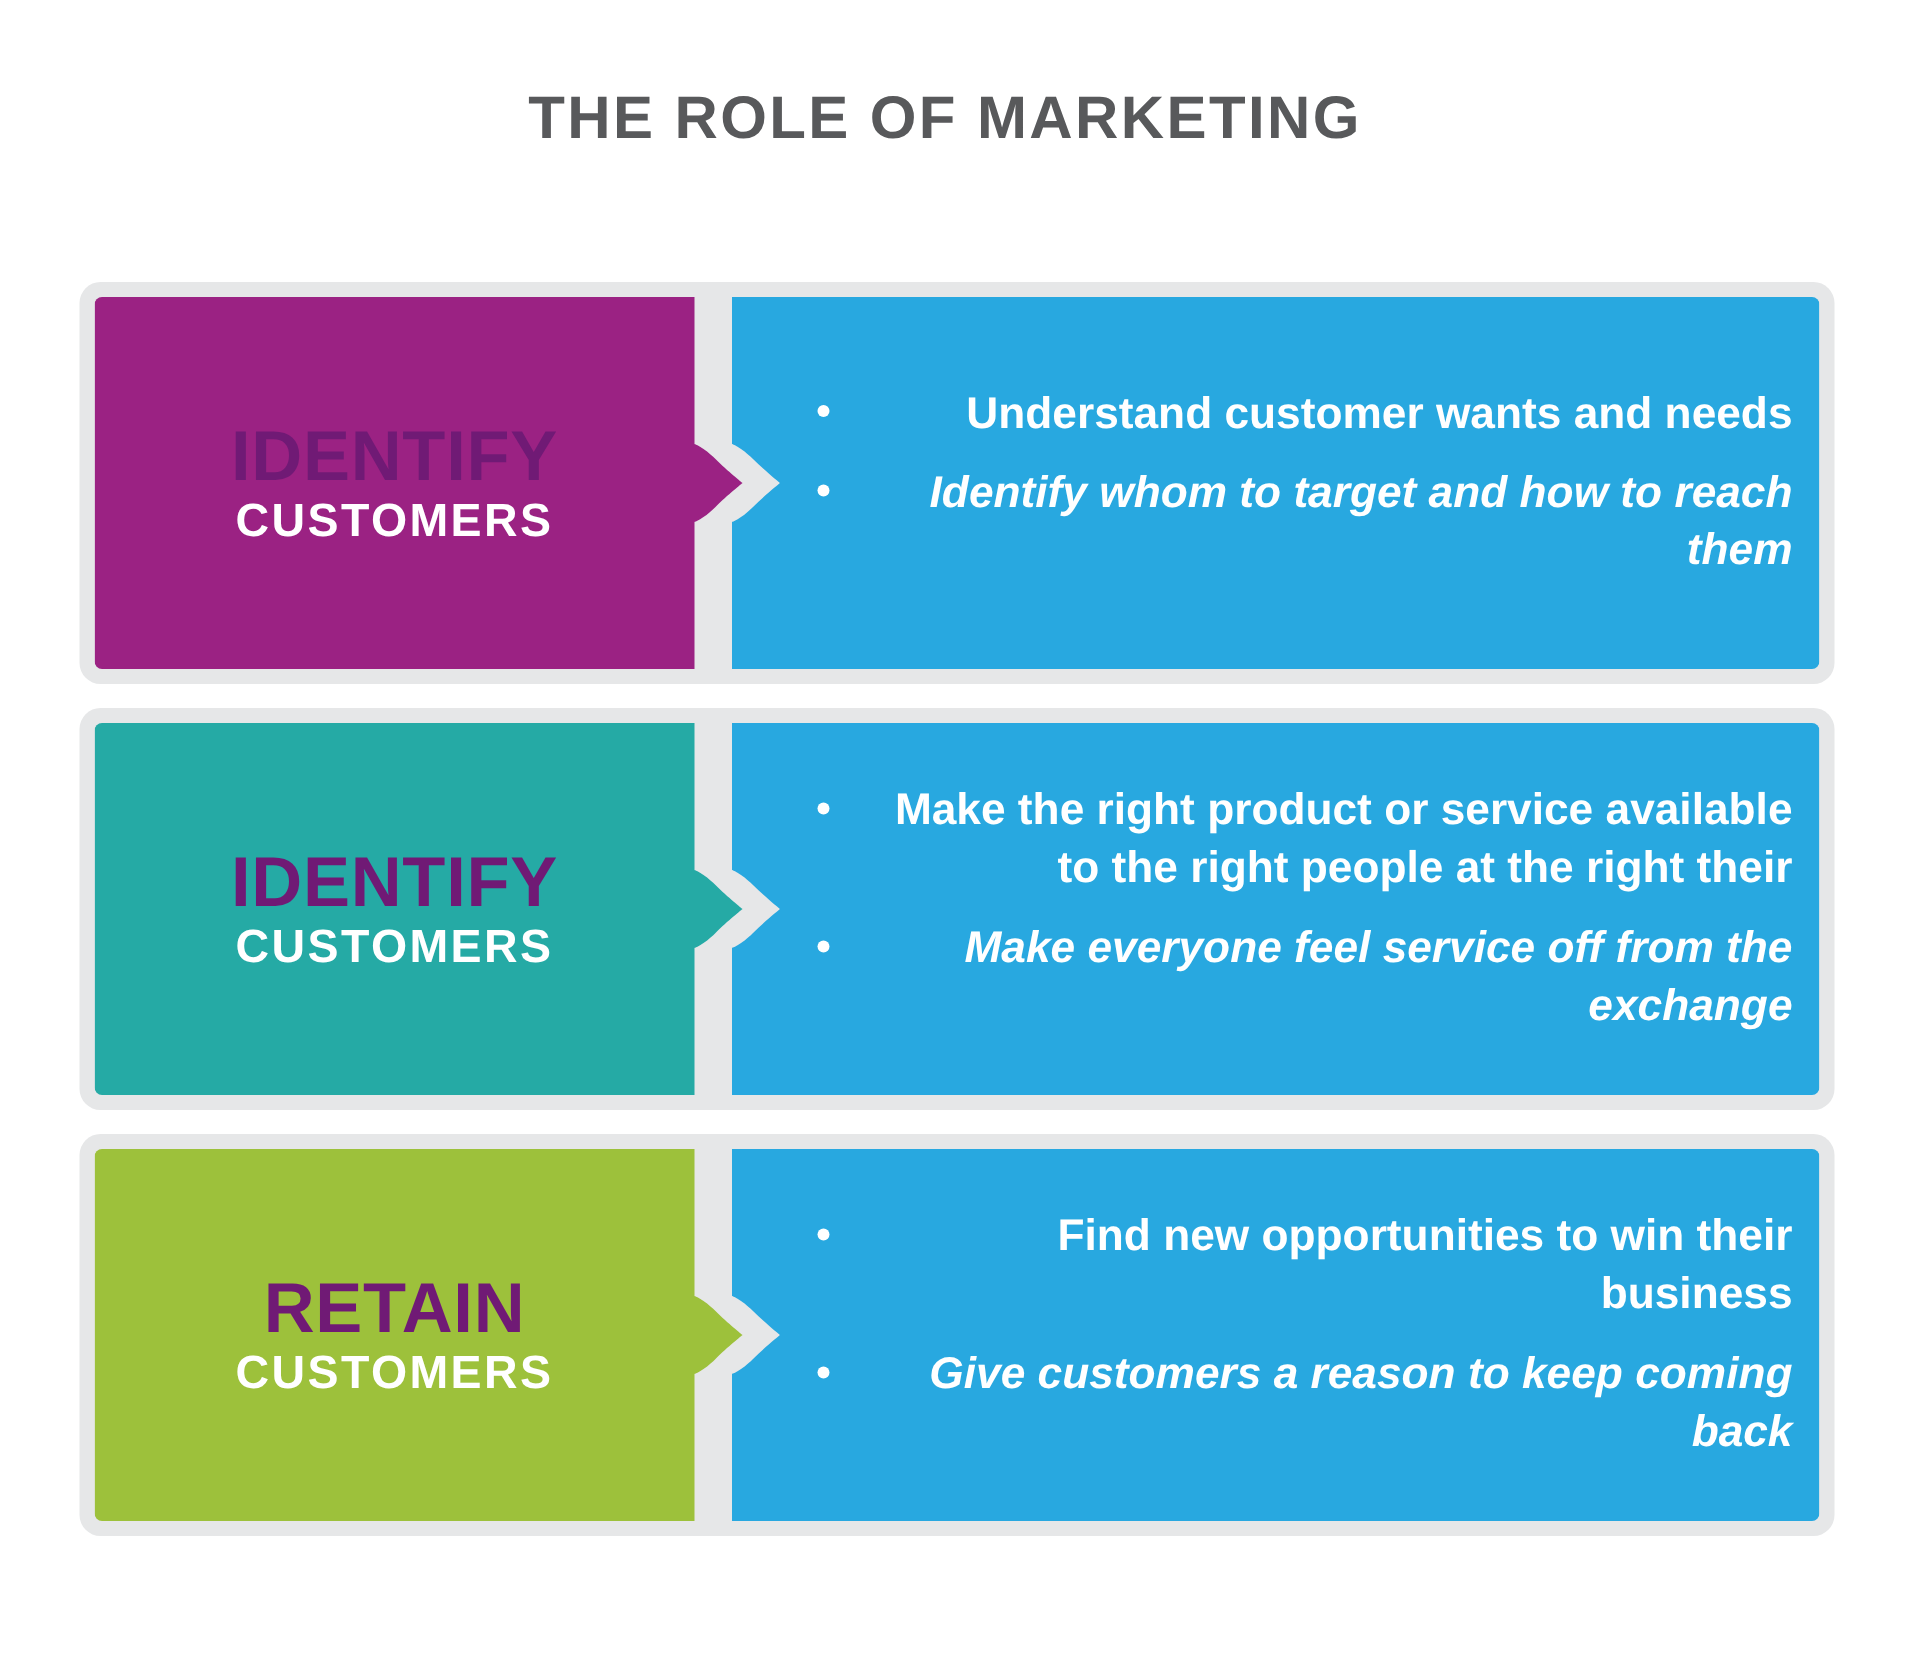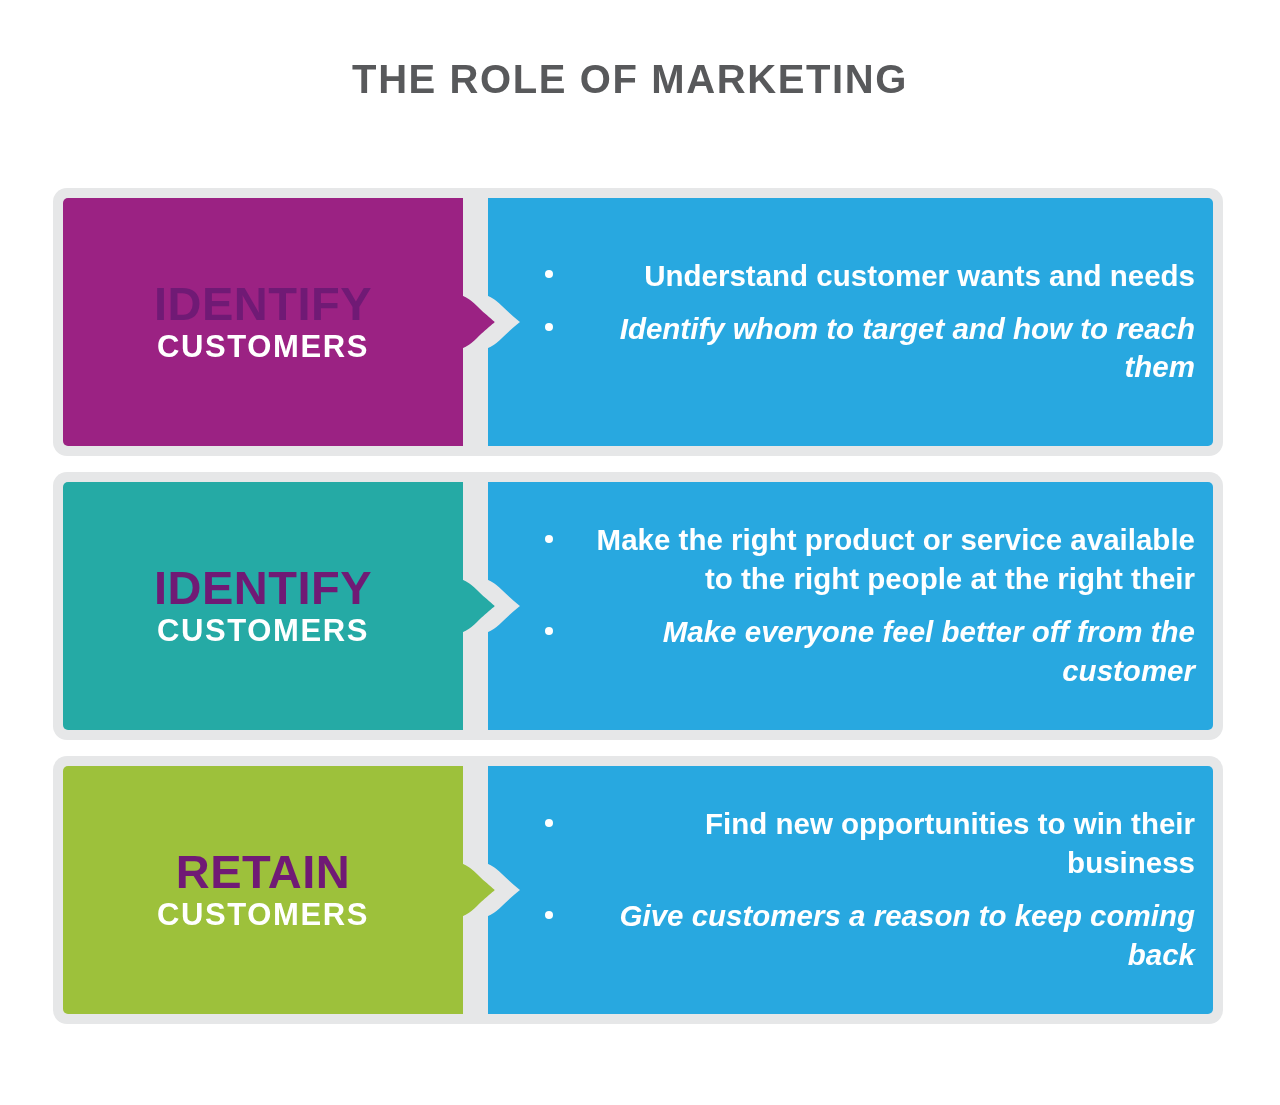--- a/index.html
+++ b/index.html
@@ -188,21 +188,21 @@
           <div class="label-secondary">CUSTOMERS</div>
         </div>
 
         <div class="bullets-wrap">
           <div class="bullet">
             <span class="dot"></span>
             <span>Make the right product or service available to the right people at the right their</span>
           </div>
           <div class="bullet">
             <span class="dot"></span>
-            <span>Make everyone feel better off from the customer</span>
+            <span>Make everyone feel service off from the exchange</span>
           </div>
         </div>
       </div>
     </div>
 
     <div class="row" style="background: rgb(230, 231, 232);">
       <div class="row-inner">
         <svg class="row-svg" viewBox="0 0 1150 248" width="1150" height="248" preserveAspectRatio="none">
           <path d="M0,0 H400 V98 C400,98 406,100 414,108 C422,116 432,124 432,124
                    C432,124 422,132 414,140 C406,148 400,150 400,150 V248 H0 Z" fill="#9dc13b"></path>

